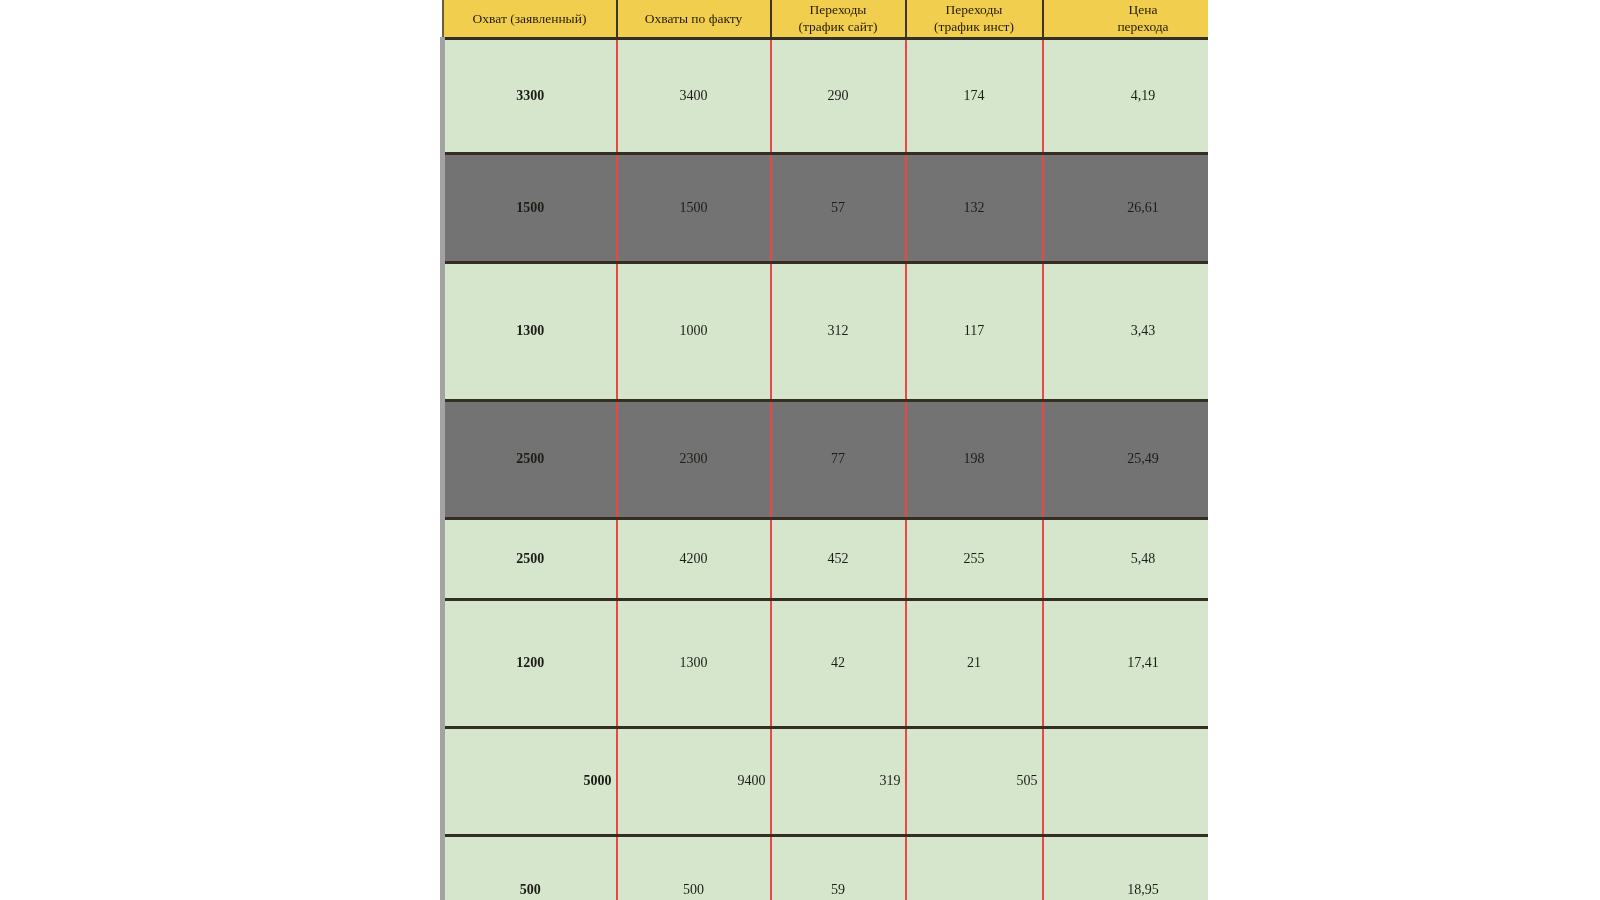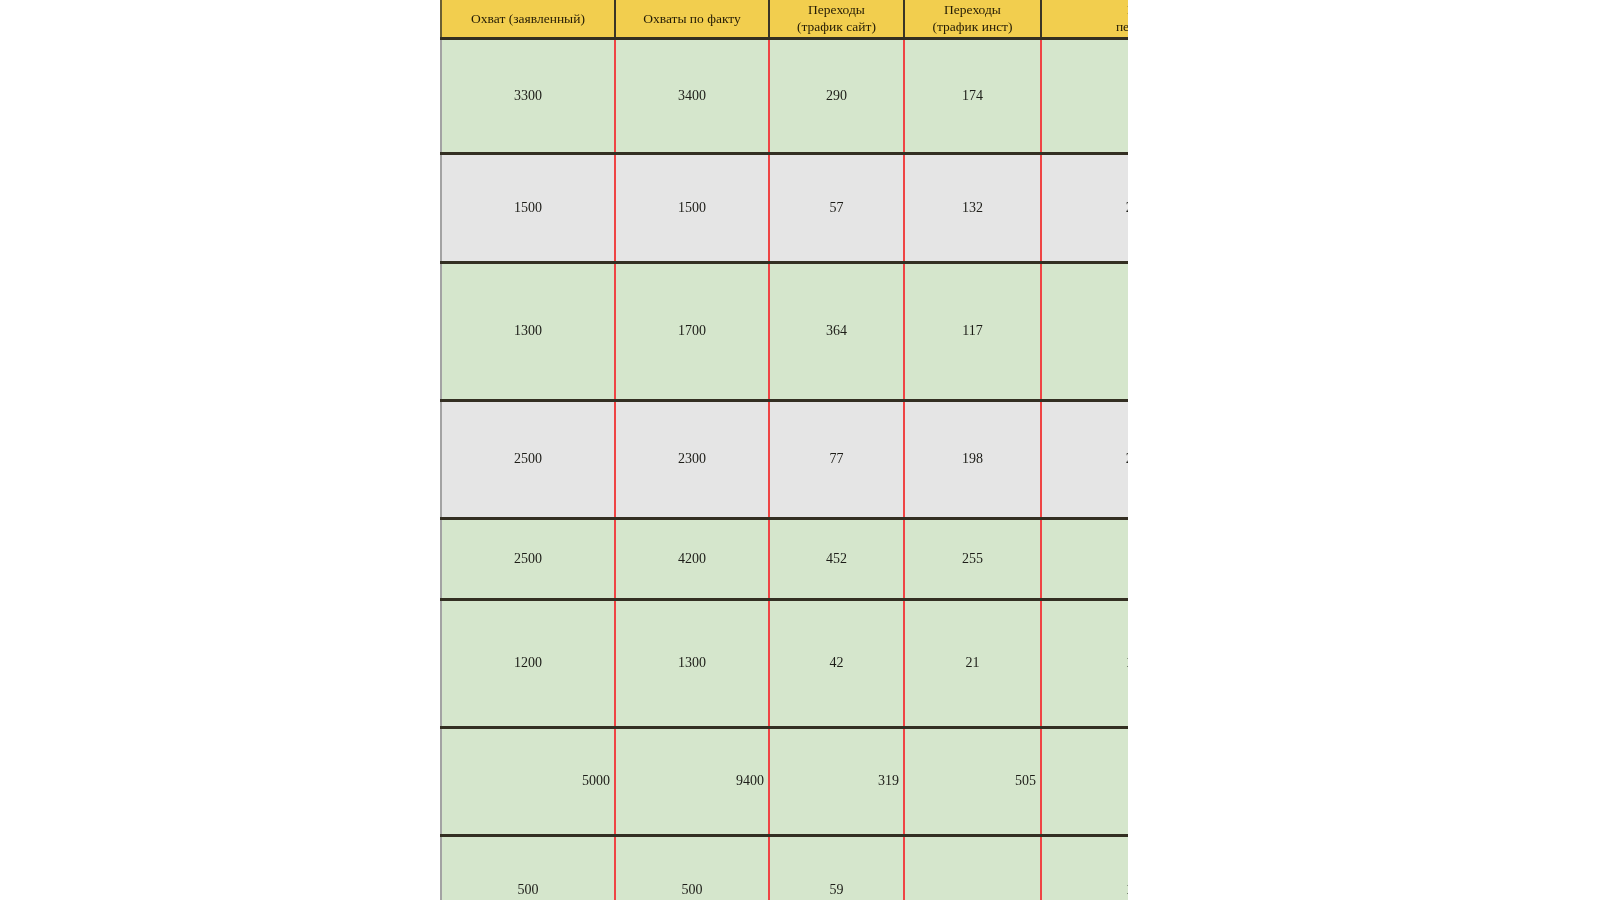--- a/index.html
+++ b/index.html
@@ -11,21 +11,21 @@
     overflow: hidden;
   }
   body {
     font-family: "Liberation Serif", "DejaVu Serif", serif;
   }
 
   #table-viewport {
     position: absolute;
     left: 440px;
     top: 0px;
-    width: 688px;   
+    width: 768px;   
     height: 900px;  
     overflow: hidden;
   }
 
   table.report {
     border-collapse: collapse;
     table-layout: fixed;
     width: 800px; 
     border-spacing: 0;
   }
@@ -61,25 +61,26 @@
     text-align: center;
     vertical-align: middle;
     font-size: 14px;
     color: #1d1d18;
     border-left: 2px solid #ef4444;
     border-bottom: 3px solid #332f22;
     padding: 0 4px;
     box-sizing: border-box;
   }
   tbody td:first-child {
-    border-left: 2px solid #a3a3a3;
+    border-left: 5px solid #a3a3a3;
+    font-weight: bold;
   }
 
   tbody tr.green td { background: #d5e6cc; }
-  tbody tr.cream td { background: #e5e5e5; }
+  tbody tr.cream td { background: #737373; }
 
   tbody tr.r1 td { height: 115px; }
   tbody tr.r2 td { height: 109px; }
   tbody tr.r3 td { height: 138px; }
   tbody tr.r4 td { height: 118px; }
   tbody tr.r5 td { height: 81px; }
   tbody tr.r6 td { height: 128px; margin-top: 32px; }
   tbody tr.r7 td { height: 108px; text-align: right; }
   tbody tr.r8 td { height: 110px; }
 </style>
@@ -117,22 +118,22 @@
       </tr>
       <tr class="cream r2">
         <td>1500</td>
         <td>1500</td>
         <td>57</td>
         <td>132</td>
         <td>26,61</td>
       </tr>
       <tr class="green r3">
         <td>1300</td>
-        <td>1700</td>
-        <td>364</td>
+        <td>1000</td>
+        <td>312</td>
         <td>117</td>
         <td>3,43</td>
       </tr>
       <tr class="cream r4">
         <td>2500</td>
         <td>2300</td>
         <td>77</td>
         <td>198</td>
         <td>25,49</td>
       </tr>

